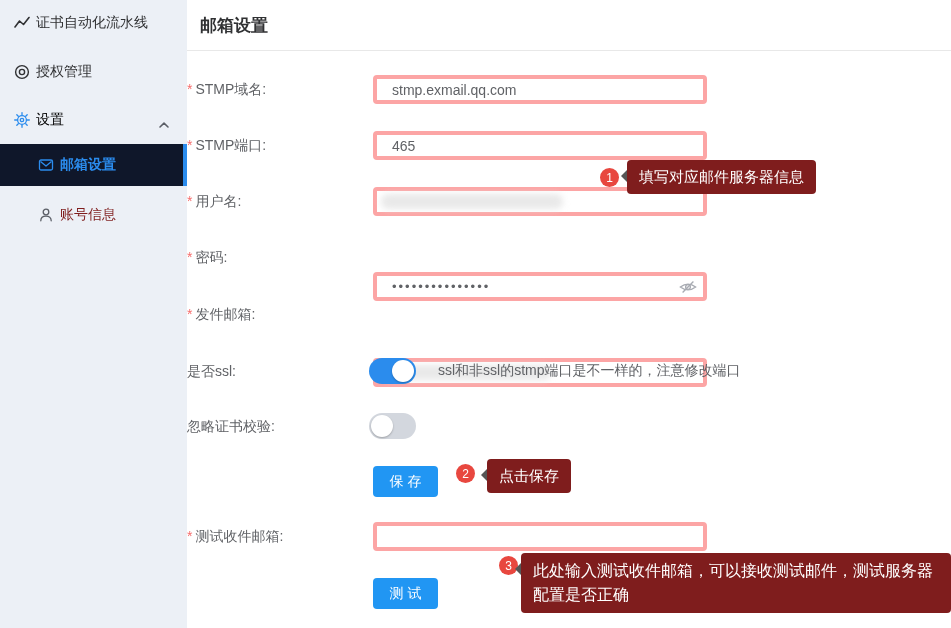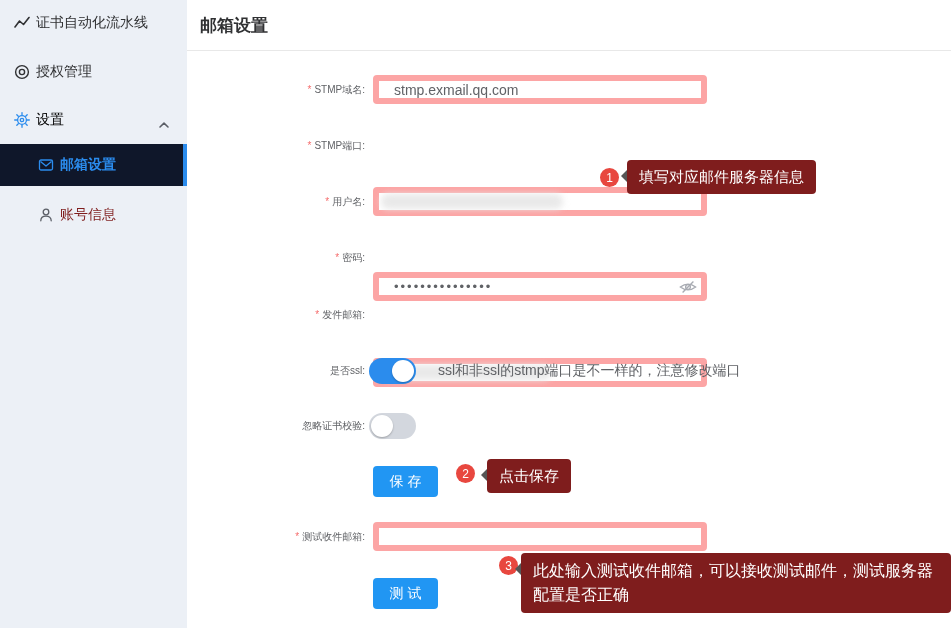--- a/index.html
+++ b/index.html
@@ -19,25 +19,25 @@
   .sub-item .nv-icon { position:absolute; left:38px; width:16px; height:16px; display:flex; align-items:center; }
   .sub-item .nv-label { position:absolute; left:60px; white-space:nowrap; }
   .sub-item.active { background:#0f172a; color:#2b8ced;font-weight:bold; }
   .sub-item.active::after { content:""; position:absolute; right:0; top:0; width:4px; height:100%; background:#2b8ced; }
 
   
   .main { position:absolute; left:187px; top:0; width:764px; height:628px; background:#fff; }
   .page-header { position:absolute; left:0; top:0; width:100%; height:51px; border-bottom:1px solid #e8e8e8; }
   .page-title { position:absolute; left:13px; top:14px; font-size:17px; font-weight:bold; color:#303133; }
 
-  .form-label { position:absolute; left:0; width:178px; text-align:right; font-size:10px; color:#606266;
+  .form-label { position:absolute; left:0; width:178px; font-size:14px; color:#606266;
                 white-space:nowrap; }
   .form-label .req { color:#f56c6c; margin-right:3px; }
   .ctl { position:absolute; left:186px; }
-  .txt-input { width:334px; height:29px; border:6px solid #fca5a5; border-radius:4px; padding:0 15px;
+  .txt-input { width:334px; height:29px; border:4px solid #fca5a5; border-radius:4px; padding:0 15px;
                font-size:14px; color:#606266; background:#fff; outline:none;
                font-family:"Liberation Sans","DejaVu Sans",sans-serif; }
   .pw-wrap { position:relative; width:334px; }
   .pw-wrap .txt-input { letter-spacing:2px; font-size:13px; padding-right:36px; }
   .eye-btn { position:absolute; right:10px; top:6px; width:18px; height:18px; cursor:pointer; background:none; border:none; }
   .redact { position:absolute; left:8px; top:7px; height:15px; border-radius:7px;
             background:#e9e9e9; filter:blur(3px); }
   .hint { position:absolute; left:186px; font-size:14px; color:#606266; white-space:nowrap; }
 
   .switch-row { position:absolute; left:182px; display:flex; align-items:center; gap:22px; }
@@ -140,20 +140,21 @@
     </div>
 
     <label class="form-label" style="top:75px; line-height:29px">
       <span class="req">*</span><span>STMP域名:</span>
     </label>
     <input class="txt-input ctl" style="top: 75px;" value="stmp.exmail.qq.com">
 
     <label class="form-label" style="top:131px; line-height:29px">
       <span class="req">*</span><span>STMP端口:</span>
     </label>
+    <input class="txt-input ctl" style="top: 131px;" value="465">
 
     <label class="form-label" style="top:187px; line-height:29px">
       <span class="req">*</span><span>用户名:</span>
     </label>
     <div class="ctl pw-wrap" style="top:187px">
       <input class="txt-input" style="">
       <span class="redact" style="width:182px"></span>
     </div>
 
     <label class="form-label" style="top:243px; line-height:29px">

